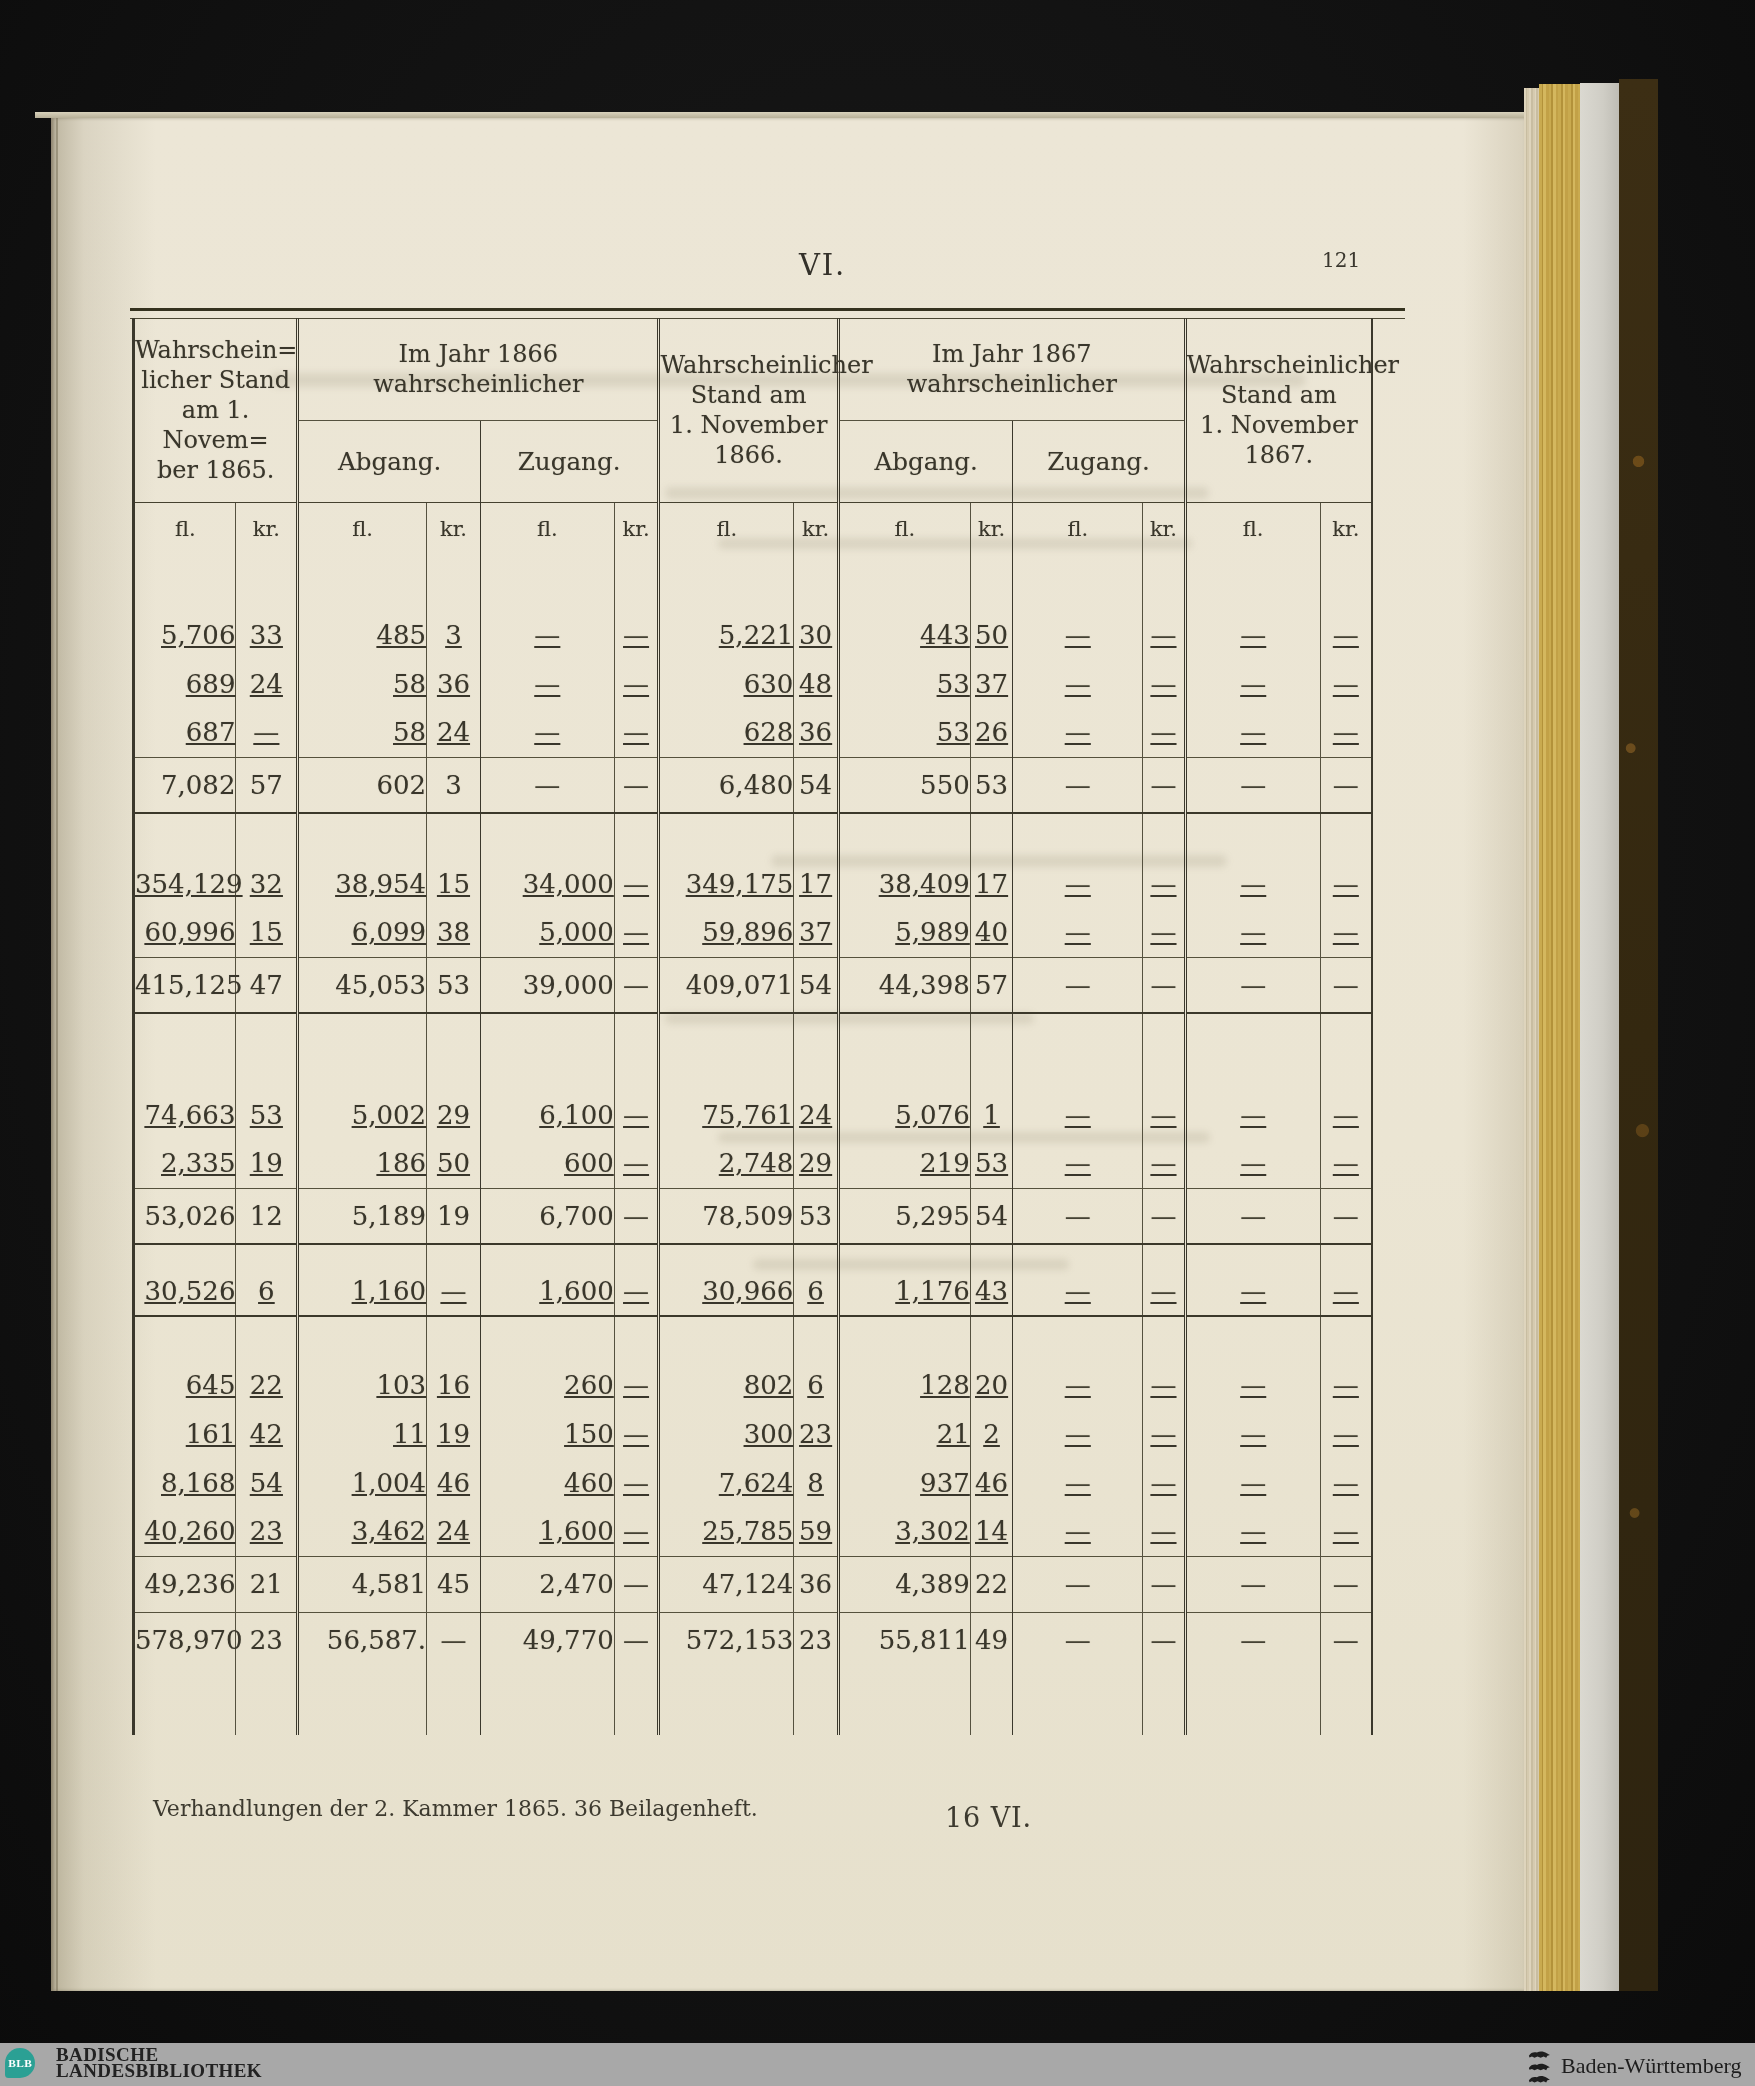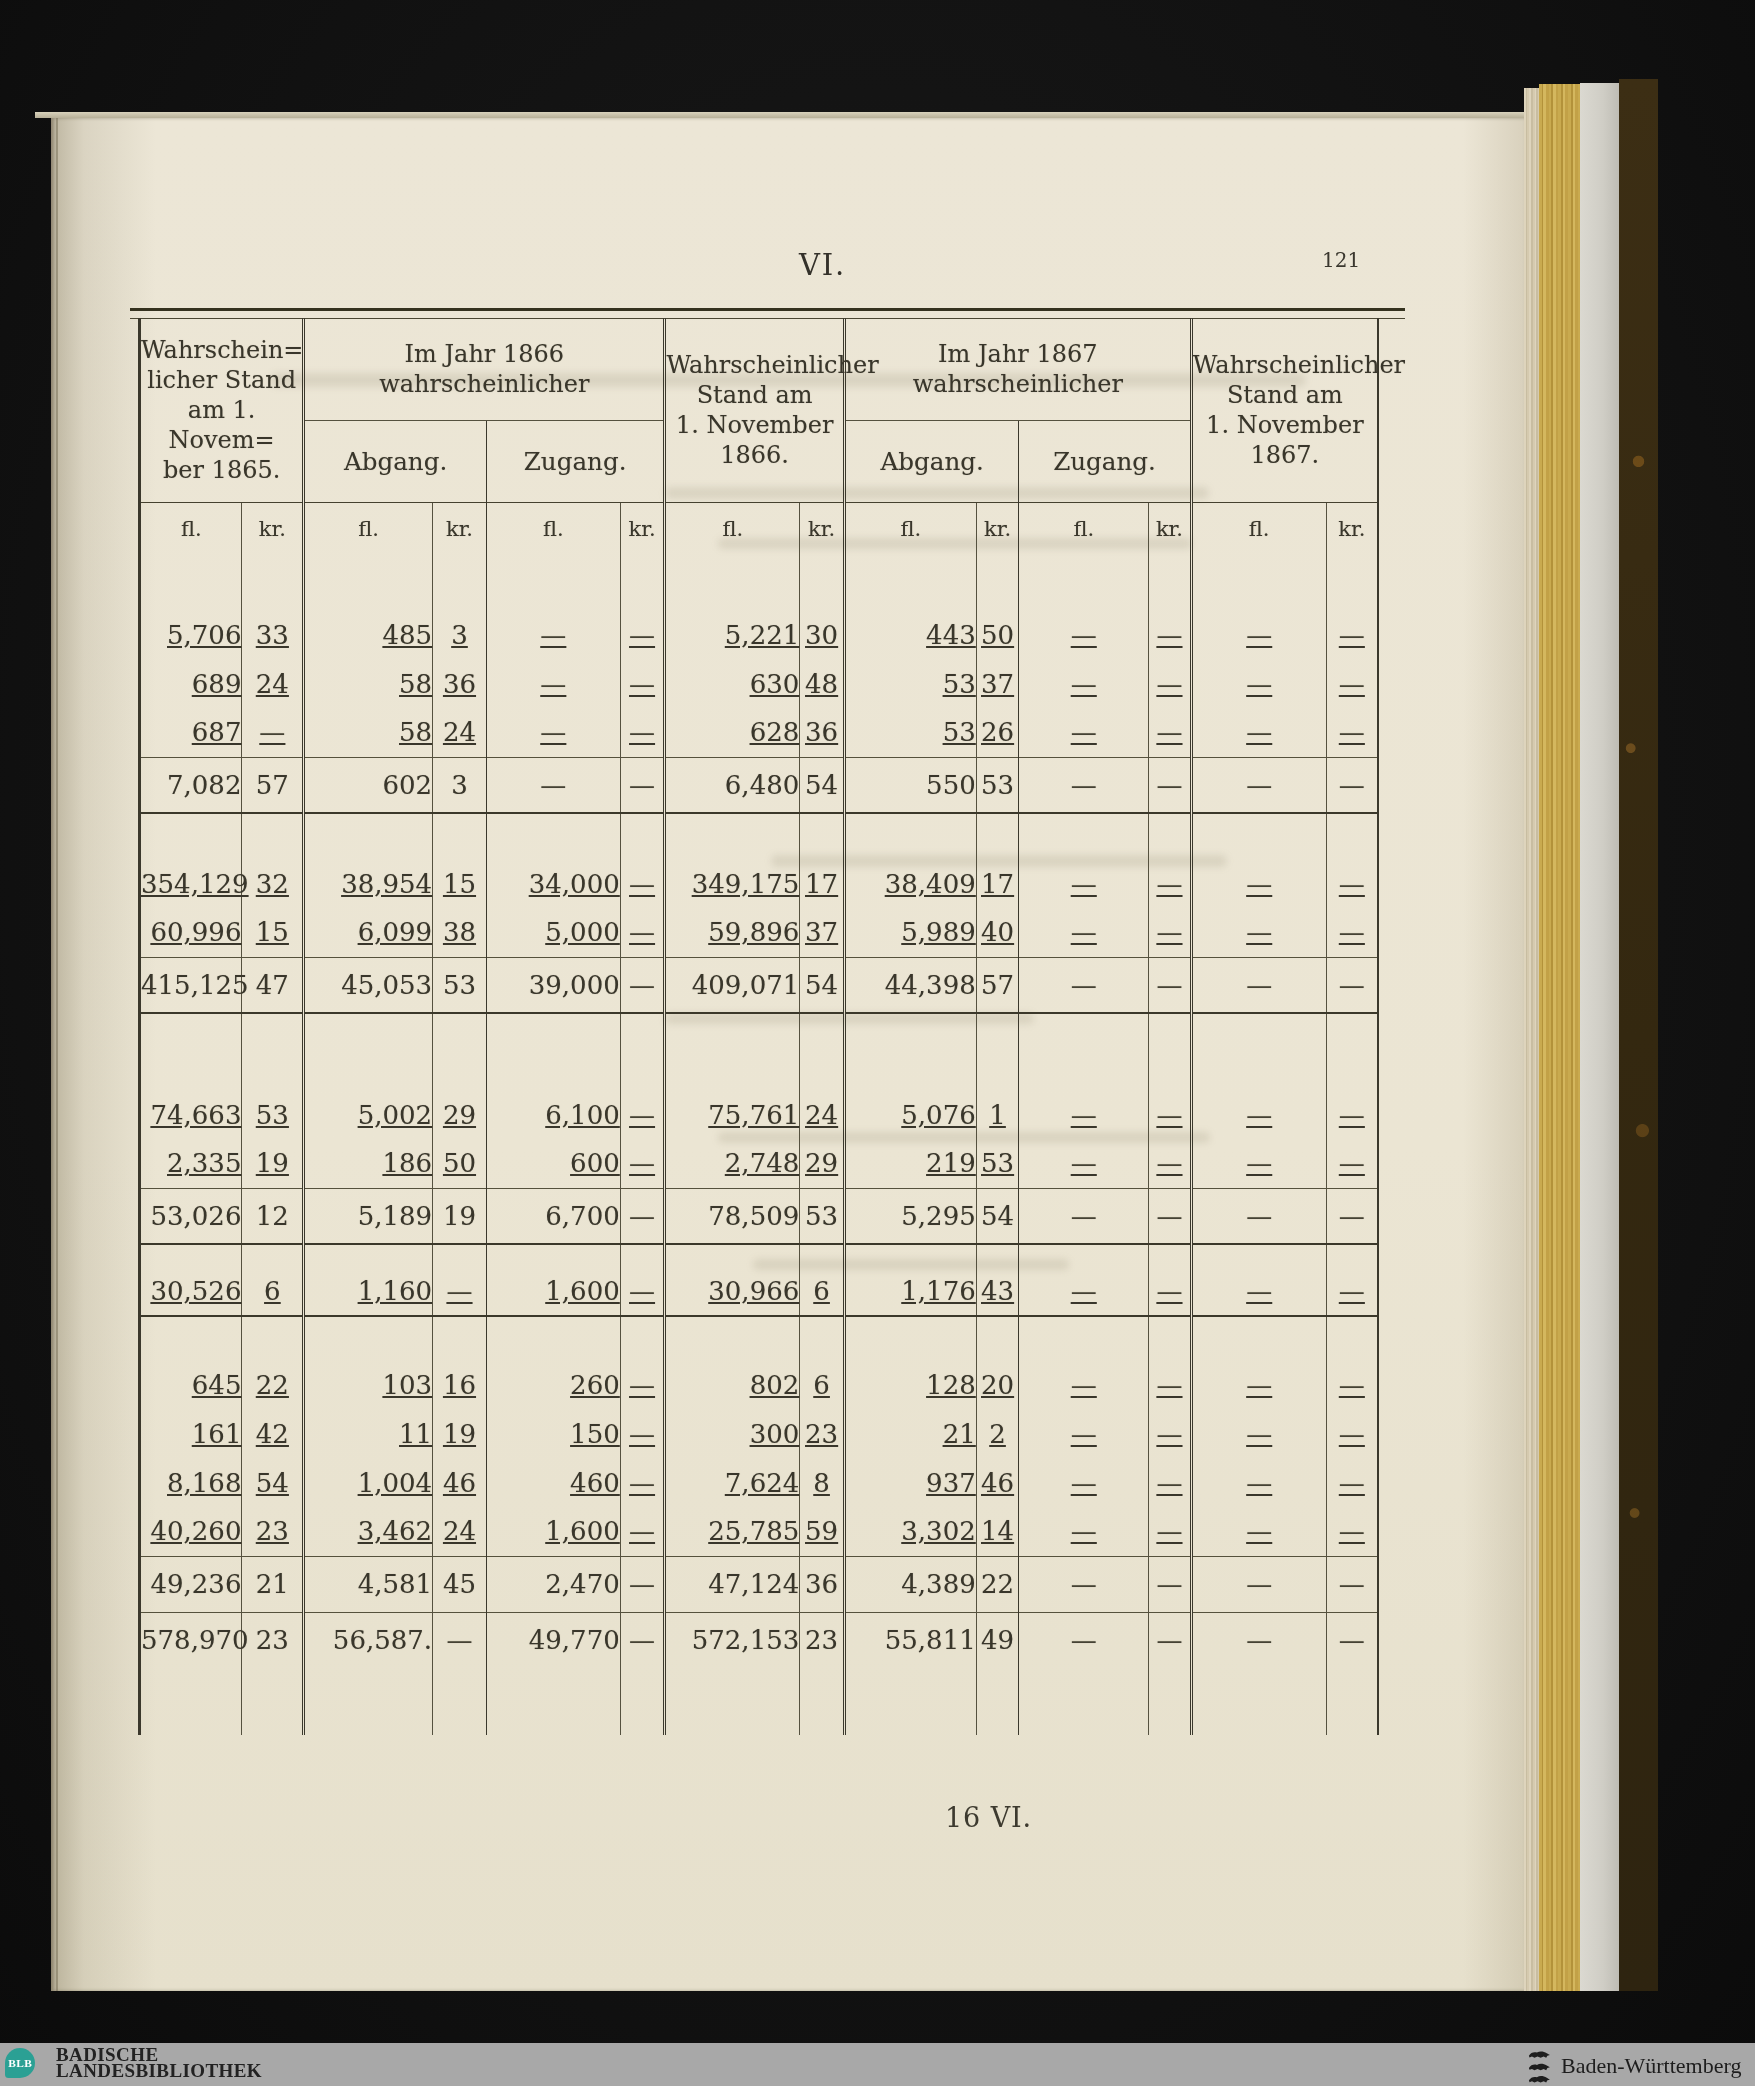--- a/index.html
+++ b/index.html
@@ -72,21 +72,21 @@
     position:absolute;left:1271px;top:130px;
     font-size:20px;color:#3a372e;
   }
 
   
   .table-top-rule{
     position:absolute;left:79px;top:190px;width:1275px;height:7px;
     border-top:3.5px solid #35321f;border-bottom:0.9px solid #4a4632;
   }
   table.ledger{
-    position:absolute;left:87px;top:200px;width:1241px;
+    position:absolute;left:81px;top:200px;width:1241px;
     border-collapse:collapse;table-layout:fixed;
     color:#39362b;
     border-left:3.5px solid var(--ink);
     border-right:2.6px solid var(--ink);
   }
   table.ledger th,table.ledger td{
     font-weight:normal;vertical-align:middle;padding:0;
     text-shadow:0 0 0.9px rgba(70,64,44,.35);
   }
   col.w-fl1{width:101px}col.w-kr1{width:61px}
@@ -596,20 +596,21 @@
           <td class="c8 fl"></td>
           <td class="c9 kr"></td>
           <td class="c10 fl"></td>
           <td class="c11 kr"></td>
           <td class="c12 fl"></td>
           <td class="c13 kr"></td>
         </tr>
       </tbody>
   </table>
 
+  <div class="footer-note">Verhandlungen der 2. Kammer 1865.  36 Beilagenheft.</div>
   <div class="sheet-signature">16 VI.</div>
 </div>
 
 <div class="branding-bar">
   <div class="blb-badge">BLB</div>
   <div class="library-name">
     <div>BADISCHE</div>
     <div>LANDESBIBLIOTHEK</div>
   </div>
   <svg class="state-logo" viewBox="0 0 20 30">

